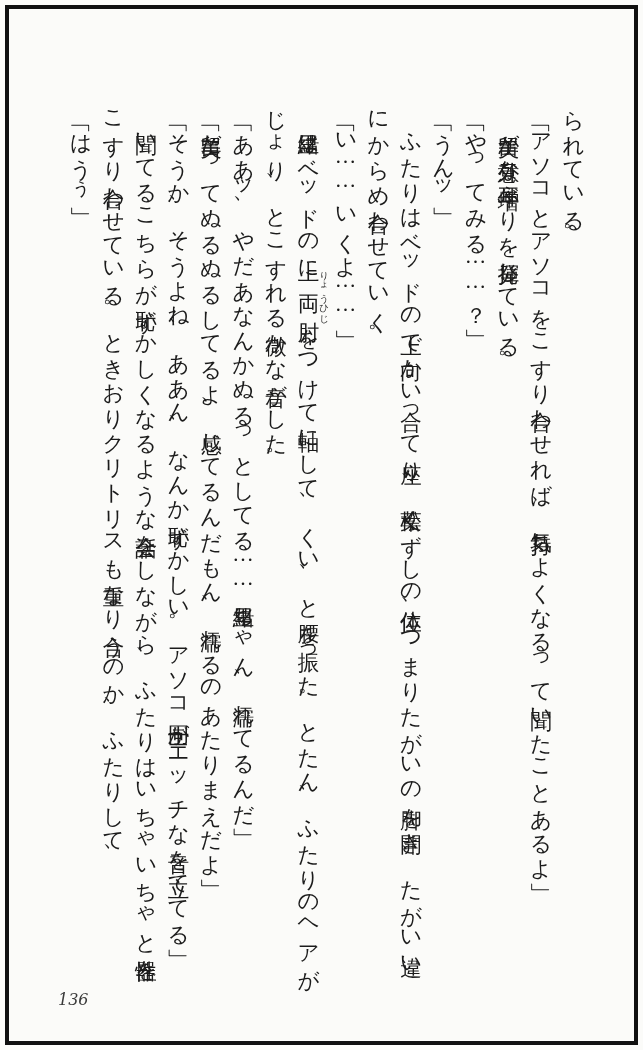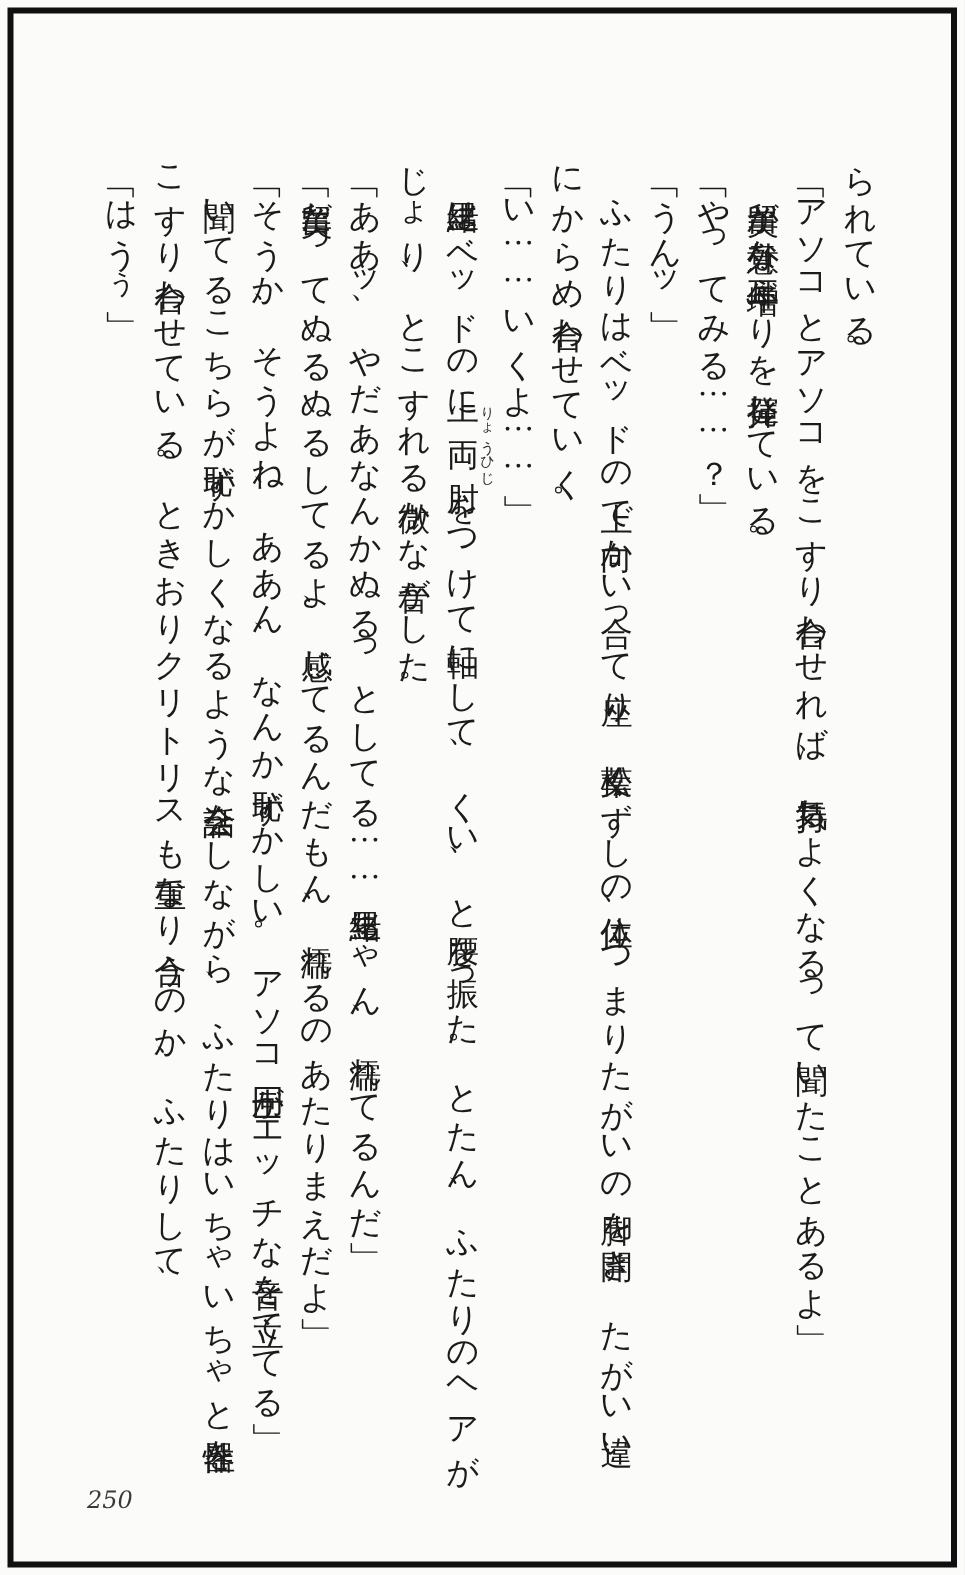--- a/index.html
+++ b/index.html
@@ -70,14 +70,14 @@
       <p class="para indent">「うんッ」</p>
       <p class="para indent">ふたりはベッドの上で向かい合って座り、松葉くずしの体位、つまりたがいの脚を開き、たがい違いにからめ合わせていく。</p>
       <p class="para indent">「い……いくよ……」</p>
       <p class="para indent">里緒はベッドの上に<ruby>両肘<rt>りょうひじ</rt></ruby>をつけて軸にして、くい、と腰を振った。とたん、ふたりのヘアがじょり、とこすれる微かな音がした。</p>
       <p class="para indent">「ああッ、やだあなんかぬるっとしてる……里緒ちゃん、濡れてるんだ」</p>
       <p class="para indent">「留美だってぬるぬるしてるよ、感じてるんだもん、濡れるのあたりまえだよ」</p>
       <p class="para indent">「そうか、そうよね、ああん、なんか恥ずかしい。アソコ同士がエッチな音を立ててる」</p>
       <p class="para indent">聞いてるこちらが恥ずかしくなるような会話をしながら、ふたりはいちゃいちゃと性器をこすり合わせている。ときおりクリトリスも重なり合うのか、ふたりして、</p>
       <p class="para indent">「はうぅ」</p>
     </div>
-  <div class="page-number">250</div>
+  <div class="page-number">136</div>
 </div>
 
 </body></html>

